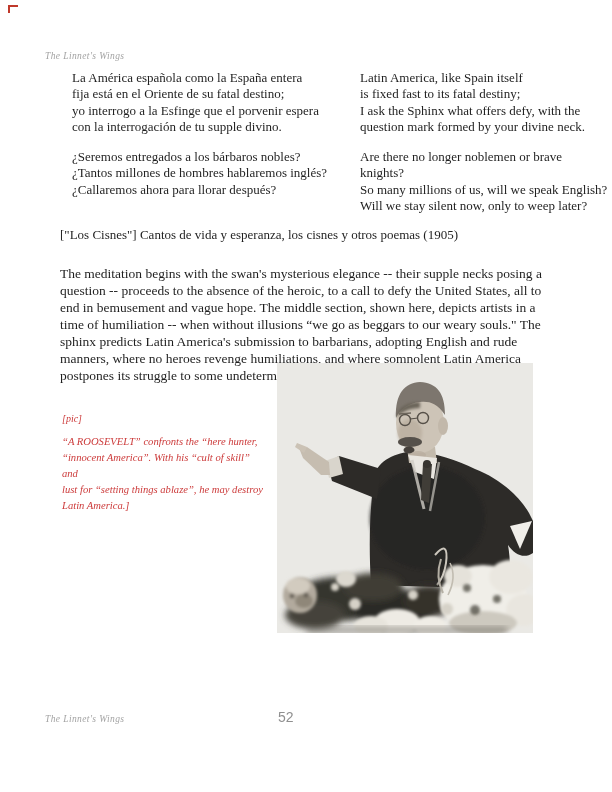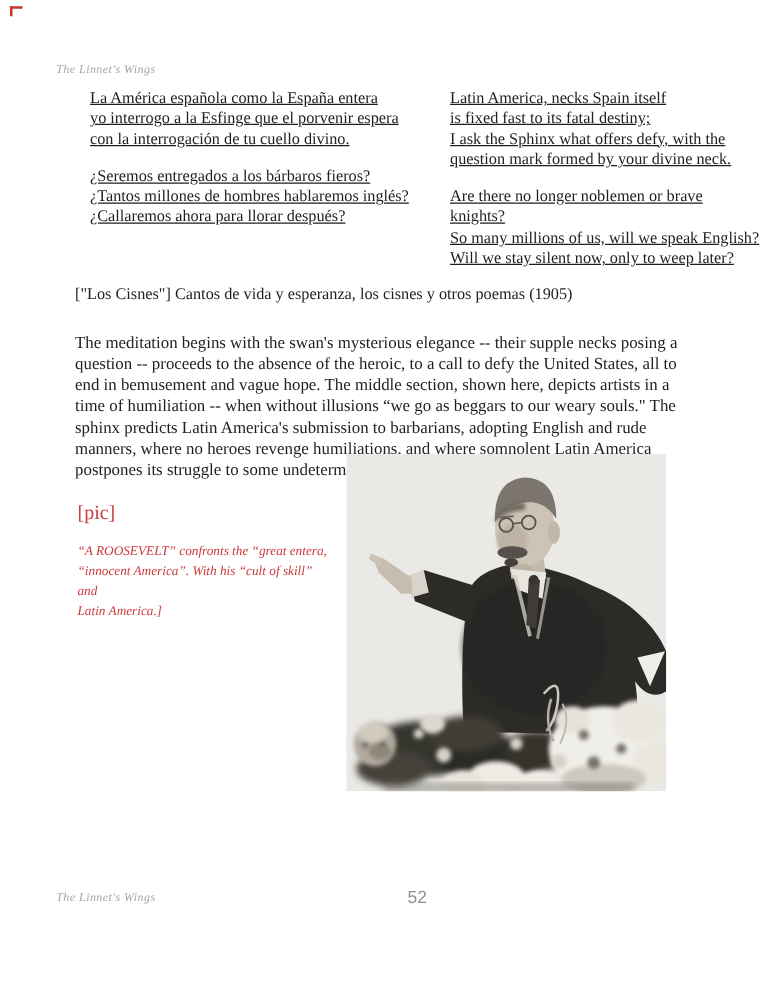--- a/index.html
+++ b/index.html
@@ -7,88 +7,90 @@
         font-family:"Liberation Serif", serif;color:#1f1f1f;}
 
   .corner-mark{position:absolute;left:8px;top:5px;width:8px;height:6px;
                border-top:2px solid #c0392b;border-left:2px solid #c0392b;}
 
   .brand{position:absolute;font-style:italic;color:#a3a3a3;font-size:9.5px;letter-spacing:.4px;}
   .brand.header{left:45px;top:51px;}
   .brand.footer{left:45px;top:714px;}
 
   .page-number{position:absolute;left:278px;top:709px;font-family:"Liberation Sans", sans-serif;
-               font-size:14px;color:#8f8f8f;margin-left:48px;}
+               font-size:14px;color:#8f8f8f;}
 
-  .poem-col{position:absolute;top:70px;font-size:13px;line-height:16.3px;text-decoration:underline;}
+  .poem-col{position:absolute;top:70px;font-size:13px;line-height:16.3px;}
   .poem-col.spanish{left:72px;}
   .poem-col.english{left:360px;}
   .stanza{margin-bottom:14px;}
 
   .citation{position:absolute;left:60px;top:227px;font-size:13px;}
   .citation .u{}
 
   .commentary{position:absolute;left:60px;top:265px;width:501px;
               font-size:13.5px;line-height:17px;}
 
-  .pic-label{position:absolute;left:62px;top:402px;
-             font-size:16px;color:#cc3a3a;}
+  .pic-label{position:absolute;left:62px;top:413px;font-style:italic;
+             font-size:10px;color:#cc3a3a;}
   .caption{position:absolute;left:62px;top:434px;width:205px;font-style:italic;
            font-size:10.6px;line-height:16px;color:#cc3a3a;}
 
   .photo{position:absolute;left:277px;top:363px;width:256px;height:270px;}
   .photo svg{display:block;}
 </style>
 </head>
 <body>
 
 <div class="page">
 
   <div class="corner-mark"></div>
 
   <div class="brand header">The Linnet's Wings</div>
 
   <div class="poem-col spanish">
     <div class="stanza">
         <div class="line">La América española como la España entera</div>
+        <div class="line">fija está en el Oriente de su fatal destino;</div>
         <div class="line">yo interrogo a la Esfinge que el porvenir espera</div>
-        <div class="line">con la interrogación de tu cuello divino.</div>
+        <div class="line">con la interrogación de tu supple divino.</div>
       </div>
     <div class="stanza">
-        <div class="line">¿Seremos entregados a los bárbaros fieros?</div>
+        <div class="line">¿Seremos entregados a los bárbaros nobles?</div>
         <div class="line">¿Tantos millones de hombres hablaremos inglés?</div>
         <div class="line">¿Callaremos ahora para llorar después?</div>
       </div>
   </div>
 
   <div class="poem-col english">
     <div class="stanza">
-        <div class="line">Latin America, necks Spain itself</div>
+        <div class="line">Latin America, like Spain itself</div>
         <div class="line">is fixed fast to its fatal destiny;</div>
         <div class="line">I ask the Sphinx what offers defy, with the</div>
         <div class="line">question mark formed by your divine neck.</div>
       </div>
     <div class="stanza">
         <div class="line">Are there no longer noblemen or brave knights?</div>
         <div class="line">So many millions of us, will we speak English?</div>
         <div class="line">Will we stay silent now, only to weep later?</div>
       </div>
   </div>
 
   <div class="citation">
     <span>["Los Cisnes"] </span><span class="u">Cantos de vida y esperanza, los cisnes y otros poemas</span><span> (1905)</span>
   </div>
 
   <div class="commentary">The meditation begins with the swan's mysterious elegance -- their supple necks posing a question -- proceeds to the absence of the heroic, to a call to defy the United States, all to end in bemusement and vague hope. The middle section, shown here, depicts artists in a time of humiliation -- when without illusions “we go as beggars to our weary souls." The sphinx predicts Latin America's submission to barbarians, adopting English and rude manners, where no heroes revenge humiliations, and where somnolent Latin America postpones its struggle to some undetermined future.</div>
 
   <div class="pic-label">[pic]</div>
 
   <div class="caption">
-      <div class="line">“A ROOSEVELT” confronts the “great entera,</div>
+      <div class="line">“A ROOSEVELT” confronts the “here hunter,</div>
       <div class="line">“innocent America”. With his “cult of skill” and</div>
+      <div class="line">lust for “setting things ablaze”, he may destroy</div>
       <div class="line">Latin America.]</div>
     </div>
 
   <div class="photo" title="Black-and-white photograph of Theodore Roosevelt in pince-nez glasses and dark suit, pointing left while speaking behind banks of white flowers">
     <svg viewBox="0 0 256 270" width="256" height="270">
       <defs>
         <filter id="soft" x="-30%" y="-30%" width="160%" height="160%">
             <feGaussianBlur stdDeviation="1.5"></feGaussianBlur>
           </filter>
         <filter id="softer" x="-30%" y="-30%" width="160%" height="160%">

